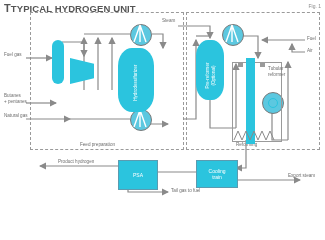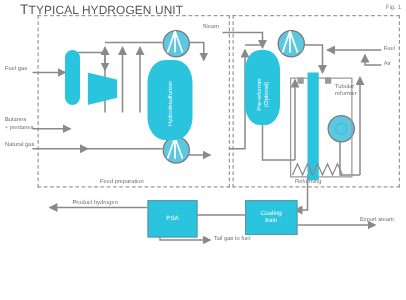--- a/index.html
+++ b/index.html
@@ -1,21 +1,21 @@
 <!DOCTYPE html>
 <html><head>
 <meta charset="utf-8">
 <style>
   html,body{margin:0;padding:0;background:#ffffff;}
   body{width:325px;height:200px;overflow:hidden;
        font-family:"Liberation Sans",sans-serif;color:#6b6b6b;}
   #root{position:relative;width:325px;height:200px;background:#fff;}
   .abs{position:absolute;}
-  .ttl{left:16px;top:2px;font-size:9.5px;letter-spacing:.1px;color:#555;
-       font-weight:normal;font-variant:small-caps;white-space:nowrap;}
+  .ttl{left:4px;top:2px;font-size:9.5px;letter-spacing:.1px;color:#555;
+       font-weight:bold;font-variant:small-caps;white-space:nowrap;}
   .ttl .big{font-size:11px;}
   .fig{right:4px;top:3px;font-size:5px;color:#8a8a8a;}
   .lbl{font-size:4.6px;color:#6e6e6e;white-space:nowrap;line-height:1.25;}
   .grp{border:1px dashed #9a9a9a;background:transparent;}
   .grplbl{font-size:4.6px;color:#6e6e6e;white-space:nowrap;}
   .vessel{background:#2bc4de;}
   .pill{border-radius:40px;}
   .box{background:#2bc4de;border:1px solid #5b9bb0;}
   .boxtxt{color:#fff;font-size:5px;text-align:center;line-height:1.25;
           width:100%;position:absolute;top:50%;transform:translateY(-50%);}

